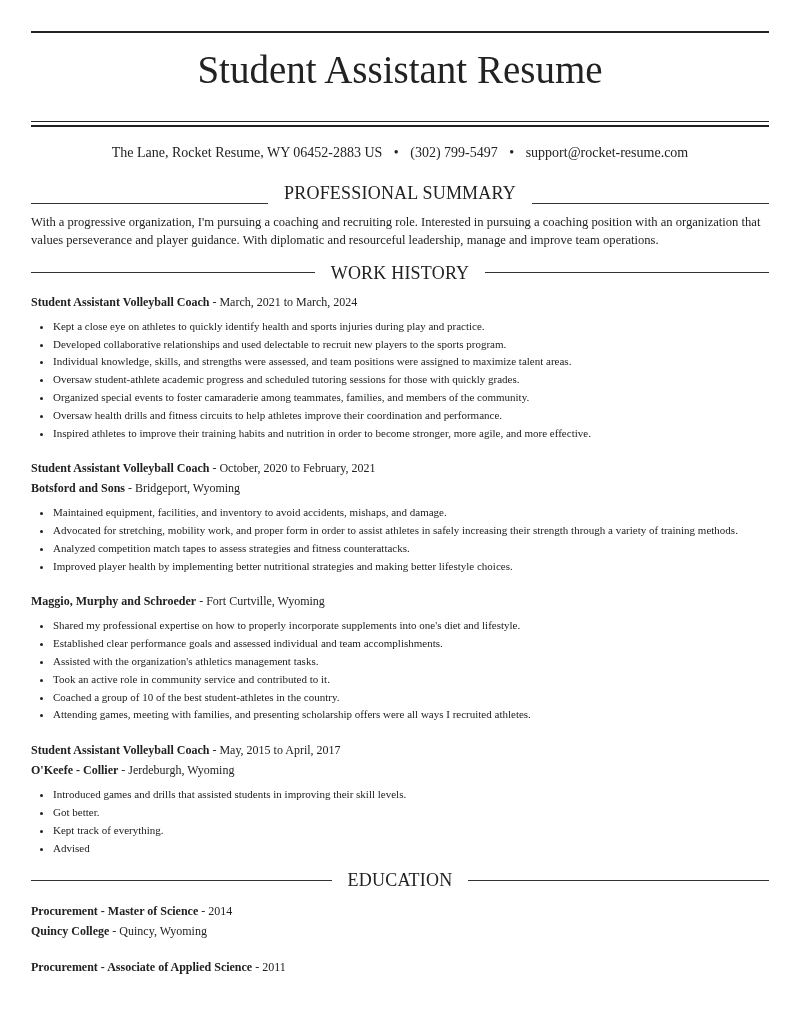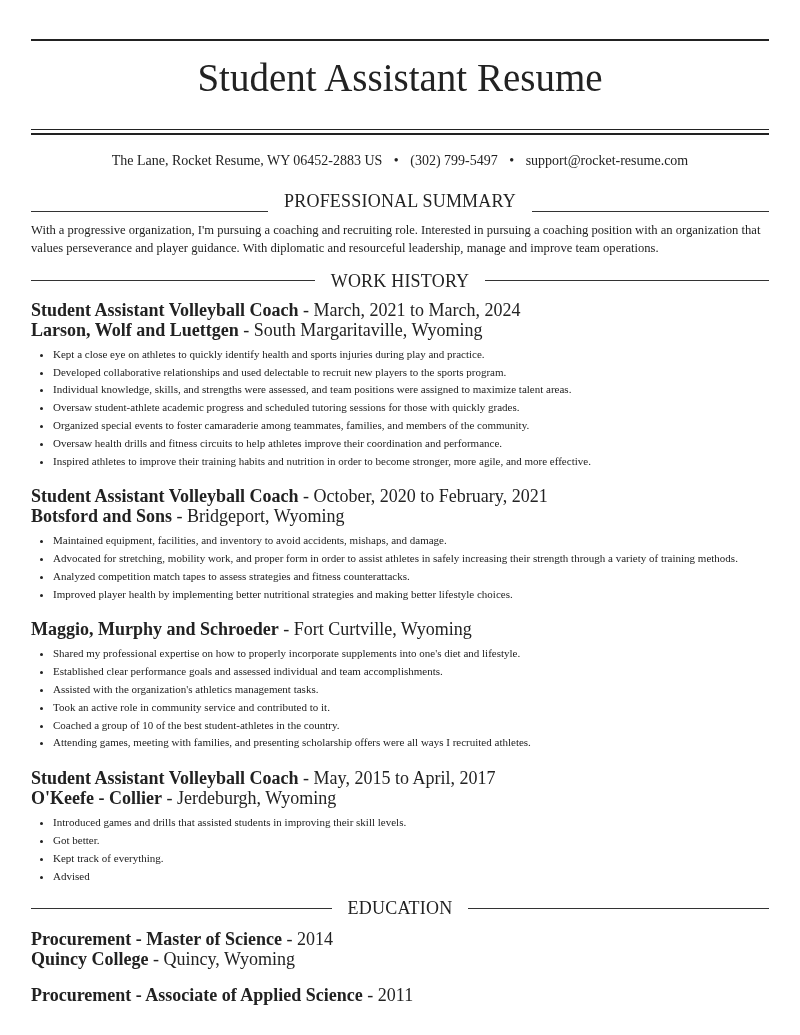--- a/index.html
+++ b/index.html
@@ -3,21 +3,21 @@
   <meta charset="utf-8">
   <style>
     html, body { margin: 0; padding: 0; background: #ffffff; }
     body {
       width: 800px;
       height: 1035px;
       overflow: hidden;
       font-family: "Liberation Serif", "DejaVu Serif", serif;
       color: #222222;
     }
-    .page { position: relative; padding: 8px 31px; }
+    .page { position: relative; padding: 0 31px; }
     .top-rule { margin-top: 31px; height: 0; border-top: 2.5px solid #222; }
     .title {
       text-align: center;
       font-size: 39px;
       line-height: 1;
       margin-top: 17px;
       height: 45px;
       color: #222;
       font-weight: normal;
     }
@@ -48,21 +48,21 @@
     }
     .summary {
       font-size: 12.6px;
       line-height: 18px;
       margin-top: 9px;
       color: #222;
     }
     .job { margin-top: 8px; }
     .job + .job { margin-top: 16px; }
     .job-line {
-      font-size: 18px;
+      font-size: 12px;
       line-height: 20px;
     }
     .job-line b { font-weight: bold; }
     ul.bullets {
       margin: 6px 0 0 0;
       padding-left: 22px;
       font-size: 11px;
       line-height: 17.8px;
     }
     ul.bullets li { padding-left: 0; }
@@ -99,21 +99,20 @@
   <div class="section-head" style="margin-top:1px;">
     <div class="line"></div>
     <div class="label">WORK HISTORY</div>
     <div class="line"></div>
   </div>
 
   <div id="jobs">
 
     <div class="job">
       <div class="job-line"><b>Student Assistant Volleyball Coach</b><span> - </span><span>March, 2021 to March, 2024</span></div>
-      <div class="job-line"><b>Larson, Wolf and Luettgen</b><span> - </span><span>South Margaritaville, Wyoming</span></div>
       <ul class="bullets">
         <li>Kept a close eye on athletes to quickly identify health and sports injuries during play and practice.</li>
         <li>Developed collaborative relationships and used delectable to recruit new players to the sports program.</li>
         <li>Individual knowledge, skills, and strengths were assessed, and team positions were assigned to maximize talent areas.</li>
         <li>Oversaw student-athlete academic progress and scheduled tutoring sessions for those with quickly grades.</li>
         <li>Organized special events to foster camaraderie among teammates, families, and members of the community.</li>
         <li>Oversaw health drills and fitness circuits to help athletes improve their coordination and performance.</li>
         <li>Inspired athletes to improve their training habits and nutrition in order to become stronger, more agile, and more effective.</li>
       </ul>
     </div>

